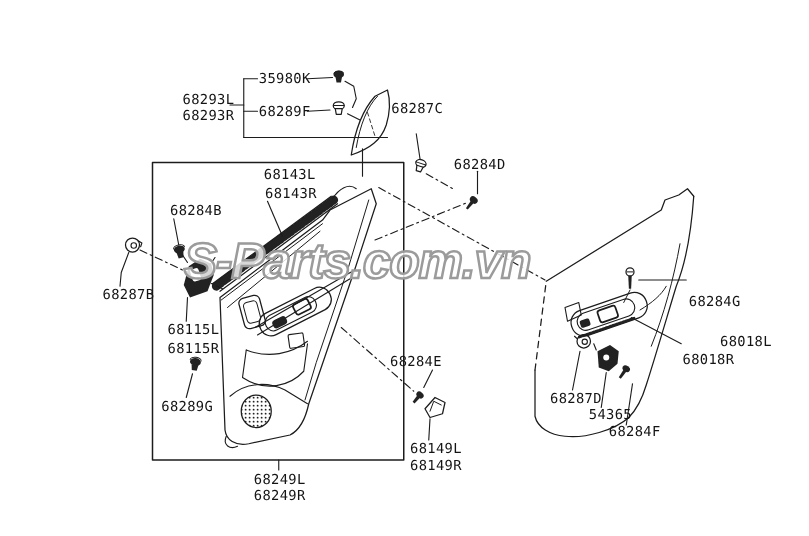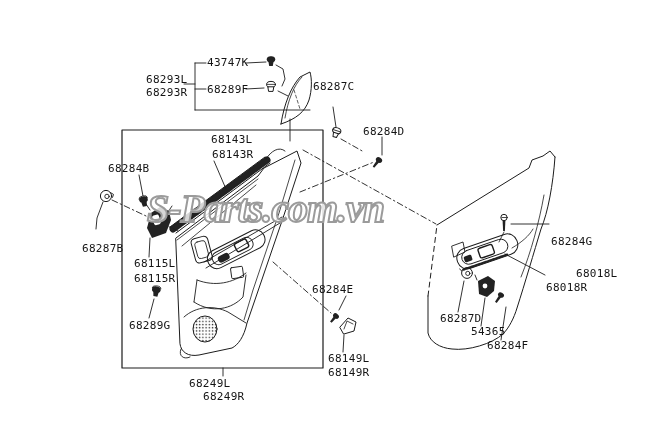--- a/index.html
+++ b/index.html
@@ -8,21 +8,21 @@
     font-family:"DejaVu Sans Mono","Liberation Mono",monospace;
   }
   .stage svg{position:absolute;left:0;top:0;}
   .part-label{
     position:absolute;
     font:11px/1.1 "DejaVu Sans Mono","Liberation Mono",monospace;
     color:#141414;white-space:nowrap;letter-spacing:.3px;
   }
   .watermark{
     position:absolute;left:147px;top:189px;
-    font-family:Liberation Serif, serif;
+    font-family:Liberation Sans, sans-serif;
     font-style:italic;font-weight:700;font-size:40px;line-height:1;
     color:rgba(255,255,255,.82);
     -webkit-text-stroke:2px #9b9b9b;
     letter-spacing:-1px;
     pointer-events:none;
   }
 </style>
 </head>
 <body>
 
@@ -211,37 +211,37 @@
 
     <g transform="translate(501,295) rotate(35)">
       <ellipse cx="0" cy="0" rx="3.2" ry="2.4" fill="#222" stroke="none"></ellipse>
       <path d="M-1.5,0 L1.5,0 L1,9 L-1,9 Z" fill="#222" stroke="none"></path>
     </g>
     <path d="M506,307 L501,340" stroke-width="0.9"></path>
   </svg>
 
   <div class="watermark">S-Parts.com.vn</div>
 
-  <div class="part-label" style="left:207px;top:57px">43747K</div>
+  <div class="part-label" style="left:207px;top:57px">35980K</div>
   <div class="part-label" style="left:146px;top:74px">68293L</div>
   <div class="part-label" style="left:146px;top:87px">68293R</div>
   <div class="part-label" style="left:207px;top:84px">68289F</div>
   <div class="part-label" style="left:313px;top:81px">68287C</div>
   <div class="part-label" style="left:363px;top:126px">68284D</div>
   <div class="part-label" style="left:211px;top:134px">68143L</div>
   <div class="part-label" style="left:212px;top:149px">68143R</div>
-  <div class="part-label" style="left:108px;top:163px">68284B</div>
-  <div class="part-label" style="left:82px;top:243px">68287B</div>
+  <div class="part-label" style="left:136px;top:163px">68284B</div>
+  <div class="part-label" style="left:82px;top:230px">68287B</div>
   <div class="part-label" style="left:134px;top:258px">68115L</div>
   <div class="part-label" style="left:134px;top:273px">68115R</div>
   <div class="part-label" style="left:129px;top:320px">68289G</div>
   <div class="part-label" style="left:312px;top:284px">68284E</div>
   <div class="part-label" style="left:328px;top:353px">68149L</div>
   <div class="part-label" style="left:328px;top:367px">68149R</div>
-  <div class="part-label" style="left:189px;top:378px">68249L</div>
+  <div class="part-label" style="left:203px;top:378px">68249L</div>
   <div class="part-label" style="left:203px;top:391px">68249R</div>
   <div class="part-label" style="left:551px;top:236px">68284G</div>
   <div class="part-label" style="left:576px;top:268px">68018L</div>
   <div class="part-label" style="left:546px;top:282px">68018R</div>
   <div class="part-label" style="left:440px;top:313px">68287D</div>
   <div class="part-label" style="left:471px;top:326px">54365</div>
   <div class="part-label" style="left:487px;top:340px">68284F</div>
 
 </div>
 

